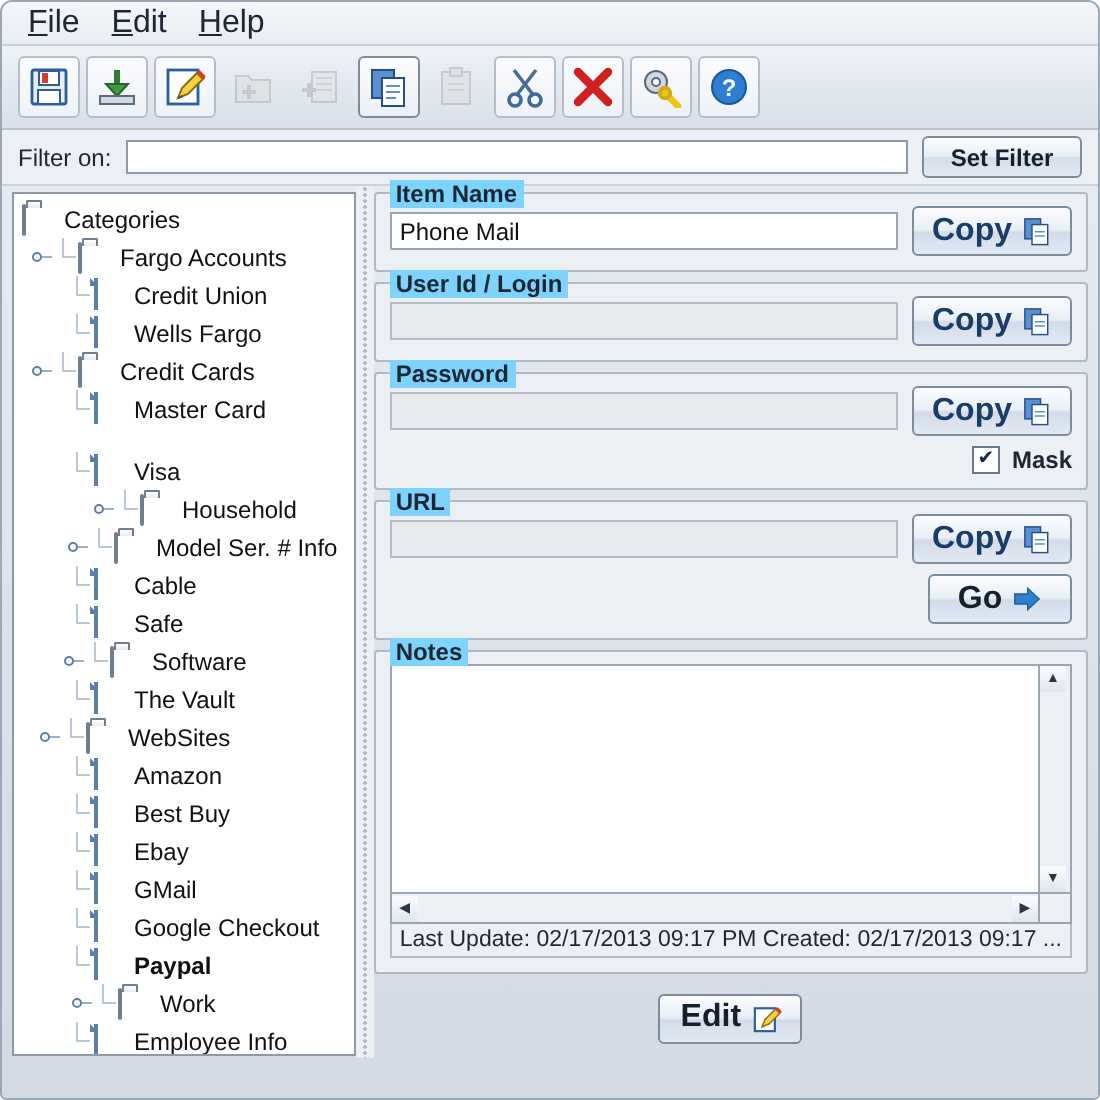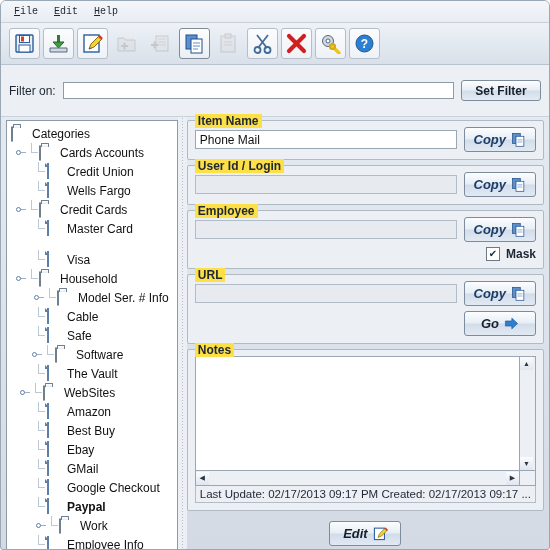--- a/index.html
+++ b/index.html
@@ -29,36 +29,36 @@
          background:linear-gradient(180deg,#fff,#e3e9f0);}
   .g-max{width:11px;height:10px;border:1px solid #4a5562;background:#fff;position:relative;}
   .g-max:after{content:"";position:absolute;left:2px;top:2px;right:2px;bottom:2px;
                border:1px solid #4a5562;}
   .g-close{color:#fff;font-size:12px;font-weight:bold;line-height:1;
            text-shadow:0 1px 1px rgba(0,0,0,.45);}
 
   
   .menubar{height:21px;display:flex;align-items:center;gap:2px;padding:0 6px;
            background:linear-gradient(180deg,#f4f6f9,#e8edf3);border-bottom:1px solid #c8d1da;}
-  .menuitem{padding:2px 7px;font-size:10px;color:#1d2733;cursor:default;font-family:Liberation Mono, monospace;}
+  .menuitem{padding:2px 7px;font-size:16px;color:#1d2733;cursor:default;}
   .menuitem u{text-decoration:underline;}
 
   
   .toolbar{height:41px;display:flex;align-items:center;padding:0 8px;gap:3px;
            background:linear-gradient(180deg,#eef2f7 0%,#e3e9f0 50%,#d9e0e9 100%);
            border-bottom:1px solid #b9c3cd;}
   .tbtn{width:29px;height:29px;border:1px solid transparent;border-radius:3px;
         display:flex;align-items:center;justify-content:center;background:transparent;}
   .tbtn.framed{border-color:#b4bec9;background:linear-gradient(180deg,#fbfcfe,#eef2f7);}
   .tbtn.active{border-color:#7f8b98;background:linear-gradient(180deg,#fdfdfe,#eaeff5);}
   .tbtn.dis{opacity:.33;}
   .tbtn svg{display:block;}
 
   
-  .filterrow{height:27px;display:flex;align-items:center;gap:7px;padding:12px 8px;
+  .filterrow{height:27px;display:flex;align-items:center;gap:7px;padding:0 8px;
              background:#eceff3;border-bottom:1px solid #c9d1da;justify-content:center;}
   .filterlbl{font-size:12px;color:#1d2733;}
   .filterinput{flex:1;height:17px;border:1px solid #8e9aa8;background:#fff;
                font-family:inherit;font-size:12px;padding:0 3px;box-sizing:border-box;}
   .setfilter{height:21px;min-width:80px;padding:0 10px;font-size:12px;font-weight:bold;
              color:#15202c;border:1px solid #7d8c9c;border-radius:3px;
              background:linear-gradient(180deg,#fcfdfe 0%,#e7eef6 48%,#d3dde9 52%,#e2eaf3 100%);}
 
   
   .split{display:flex;height:calc(550px - 25px - 21px - 41px - 27px);}
@@ -88,30 +88,30 @@
   .folder:before{content:"";position:absolute;left:1px;top:-3px;width:6px;height:3px;
           border:1px solid #6f7f90;border-bottom:none;border-radius:1px 1px 0 0;
           background:linear-gradient(180deg,#fdfefe,#e6edf4);}
   .doc{width:11px;height:13px;border:1px solid #5b7fa8;background:#fff;position:relative;top:0;margin-left:1px;}
   .doc:before{content:"";position:absolute;right:-1px;top:-1px;border-width:0 4px 4px 0;
           border-style:solid;border-color:transparent transparent #5b7fa8 transparent;}
 
   
   .grp{border:1px solid #b0bac5;margin:0 0 5px 0;padding:6px 7px 7px 7px;position:relative;
        background:#eceff3;border-radius:2px;}
-  .grp > .gtitle{position:absolute;top:-7px;left:7px;background:#fde047;padding:0 3px;
+  .grp > .gtitle{position:absolute;top:-7px;left:7px;background:#7dd3fc;padding:0 3px;
        font-size:12px;font-weight:bold;color:#1d2733;}
   .fieldrow{display:flex;align-items:center;gap:7px;}
   .field{flex:1;height:19px;border:1px solid #9aa6b3;background:#fff;box-sizing:border-box;
          font-size:12px;padding:1px 4px;color:#111;line-height:16px;overflow:hidden;white-space:nowrap;}
   .field.ro{background:#e7eaee;border-color:#b2bcc7;}
-  .btn{height:25px;min-width:72px;padding:0 9px;font-size:13px;font-weight:bold;color:#1a3c66;
+  .btn{height:25px;min-width:72px;padding:0 9px;font-size:16px;font-weight:bold;color:#1a3c66;
        border:1px solid #7d8c9c;border-radius:3px;display:flex;align-items:center;
        justify-content:center;gap:5px;box-sizing:border-box;
-       background:linear-gradient(180deg,#fcfdfe 0%,#e7eef6 48%,#d2dce9 52%,#e1e9f3 100%);font-style:italic;}
+       background:linear-gradient(180deg,#fcfdfe 0%,#e7eef6 48%,#d2dce9 52%,#e1e9f3 100%);}
   .btn.dark{color:#15202c;}
   .subrow{display:flex;justify-content:flex-end;align-items:center;margin-top:5px;gap:6px;}
   .chk{width:12px;height:12px;border:1px solid #6b7a89;background:#fff;
        display:flex;align-items:center;justify-content:center;font-size:10px;color:#102a44;line-height:1;}
   .chklbl{font-size:12px;font-weight:bold;color:#1d2733;}
 
   
   .notesgrp{flex:1;display:flex;flex-direction:column;min-height:0;}
   .noteswrap{flex:1;display:flex;min-height:0;}
   .notesarea{flex:1;background:#fff;border:1px solid #9aa6b3;border-right:none;}
@@ -231,21 +231,21 @@
       <div class="treebox">
         <div class="tree" id="tree">
             <div class="trow" style="padding-left: 4px;">
               <span class="ico"><span class="folder"></span></span>
               <span class="lbl">Categories</span>
             </div>
             <div class="trow" style="padding-left: 8px;">
               <span class="handle has"></span>
               <span class="elbow"></span>
               <span class="ico"><span class="folder"></span></span>
-              <span class="lbl">Cards Accounts</span>
+              <span class="lbl">Fargo Accounts</span>
             </div>
             <div class="trow" style="padding-left: 26px;">
               <span class="elbow"></span>
               <span class="ico"><span class="doc"></span></span>
               <span class="lbl">Credit Union</span>
             </div>
             <div class="trow" style="padding-left: 26px;">
               <span class="elbow last"></span>
               <span class="ico"><span class="doc"></span></span>
               <span class="lbl">Wells Fargo</span>
@@ -259,21 +259,21 @@
             <div class="trow" style="padding-left: 26px;">
               <span class="elbow"></span>
               <span class="ico"><span class="doc"></span></span>
               <span class="lbl">Master Card</span>
             </div>
             <div class="trow" style="padding-left: 26px; margin-top: 12px;">
               <span class="elbow last"></span>
               <span class="ico"><span class="doc"></span></span>
               <span class="lbl">Visa</span>
             </div>
-            <div class="trow" style="padding-left: 8px;">
+            <div class="trow" style="padding-left: 8px; margin-left: 31px;">
               <span class="handle has"></span>
               <span class="elbow"></span>
               <span class="ico"><span class="folder"></span></span>
               <span class="lbl">Household</span>
             </div>
             <div class="trow" style="padding-left: 26px;">
               <span class="handle has"></span>
               <span class="elbow"></span>
               <span class="ico"><span class="folder"></span></span>
               <span class="lbl">Model Ser. # Info</span>
@@ -383,21 +383,21 @@
             <svg width="15" height="15" viewBox="0 0 21 21">
                 <rect x="2" y="2" width="11" height="14" fill="#5a8fd0" stroke="#234f85"></rect>
                 <rect x="7" y="6" width="11" height="14" fill="#fff" stroke="#234f85"></rect>
                 <path d="M9 11 h7 M9 14 h7" stroke="#5a8fd0"></path>
               </svg>
           </button>
         </div>
       </div>
 
       <div class="grp">
-        <span class="gtitle">Employee</span>
+        <span class="gtitle">Password</span>
         <div class="fieldrow">
           <div class="field ro"></div>
           <button class="btn">
             <span>Copy</span>
             <svg width="15" height="15" viewBox="0 0 21 21">
                 <rect x="2" y="2" width="11" height="14" fill="#5a8fd0" stroke="#234f85"></rect>
                 <rect x="7" y="6" width="11" height="14" fill="#fff" stroke="#234f85"></rect>
                 <path d="M9 11 h7 M9 14 h7" stroke="#5a8fd0"></path>
               </svg>
           </button>

